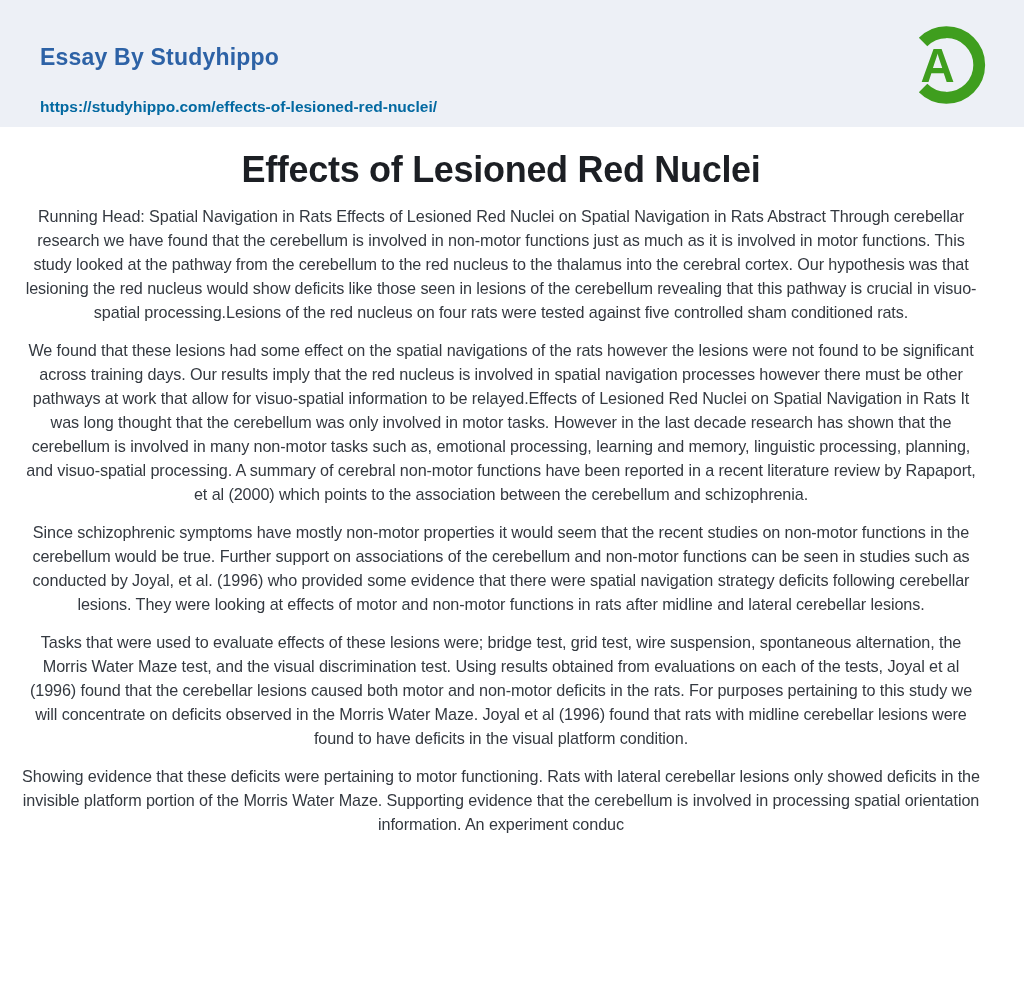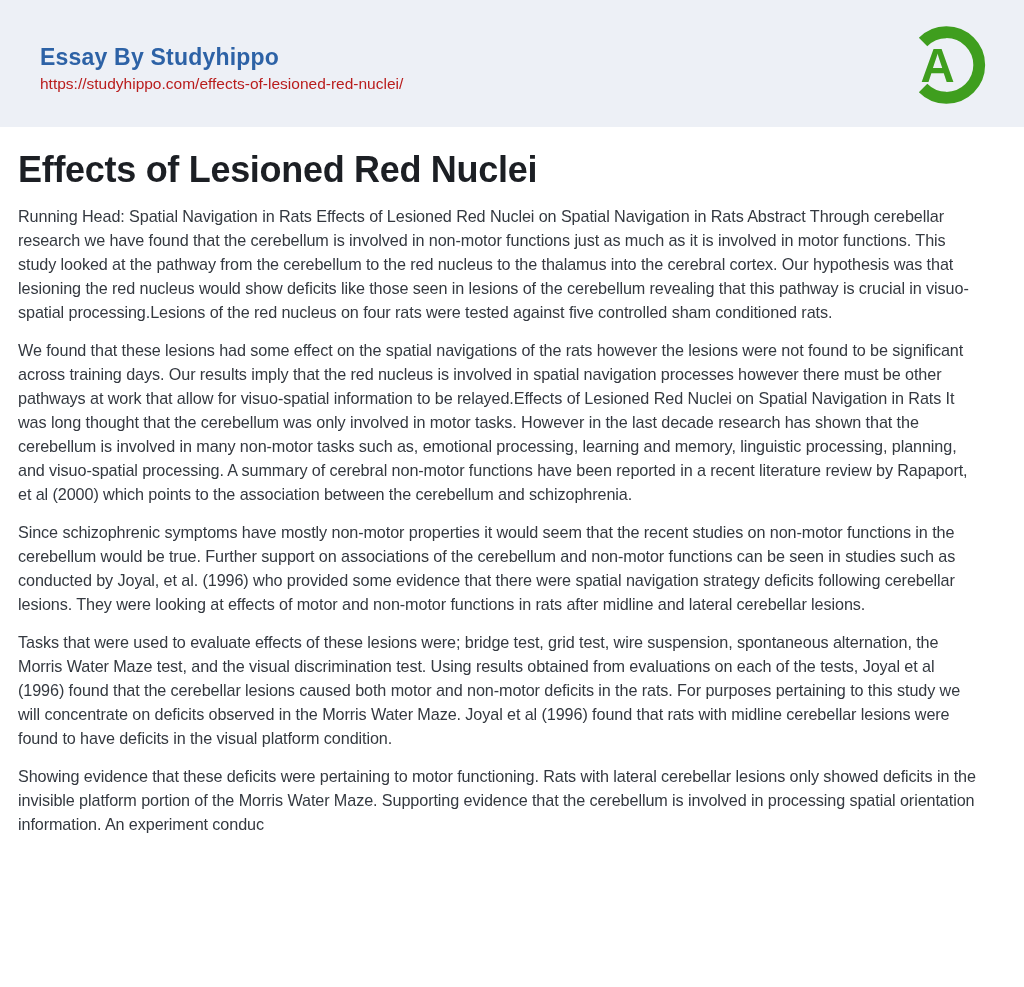--- a/index.html
+++ b/index.html
@@ -22,43 +22,44 @@
   }
   .site-title {
     color: #2d62a6;
     font-size: 23px;
     font-weight: 700;
     letter-spacing: 0.2px;
     margin: 14px 0 0 0;
   }
   .site-url {
     display: inline-block;
-    color: #b91c1c;
+    color: #0369a1;
     font-size: 15.5px;
-    font-weight: 400;
+    font-weight: 700;
     text-decoration: none;
-    margin-top: 4px;
+    margin-top: 27px;
   }
   .logo {
     position: absolute;
     top: 22px;
     right: 36px;
     width: 86px;
     height: 86px;
   }
   .logo svg { display: block; width: 86px; height: 86px; }
   .logo .logo-letter {
     font-family: "Liberation Sans", sans-serif;
     font-weight: 700;
     font-size: 44px;
   }
 
   
   .article {
     padding: 20px 40px 0 18px;
+    text-align: center;
   }
   .article-title {
     color: #1c1f24;
     font-size: 36px;
     font-weight: 800;
     letter-spacing: -0.3px;
     margin: 0 0 12px 0;
     line-height: 1.25;
   }
   .article-body p {

